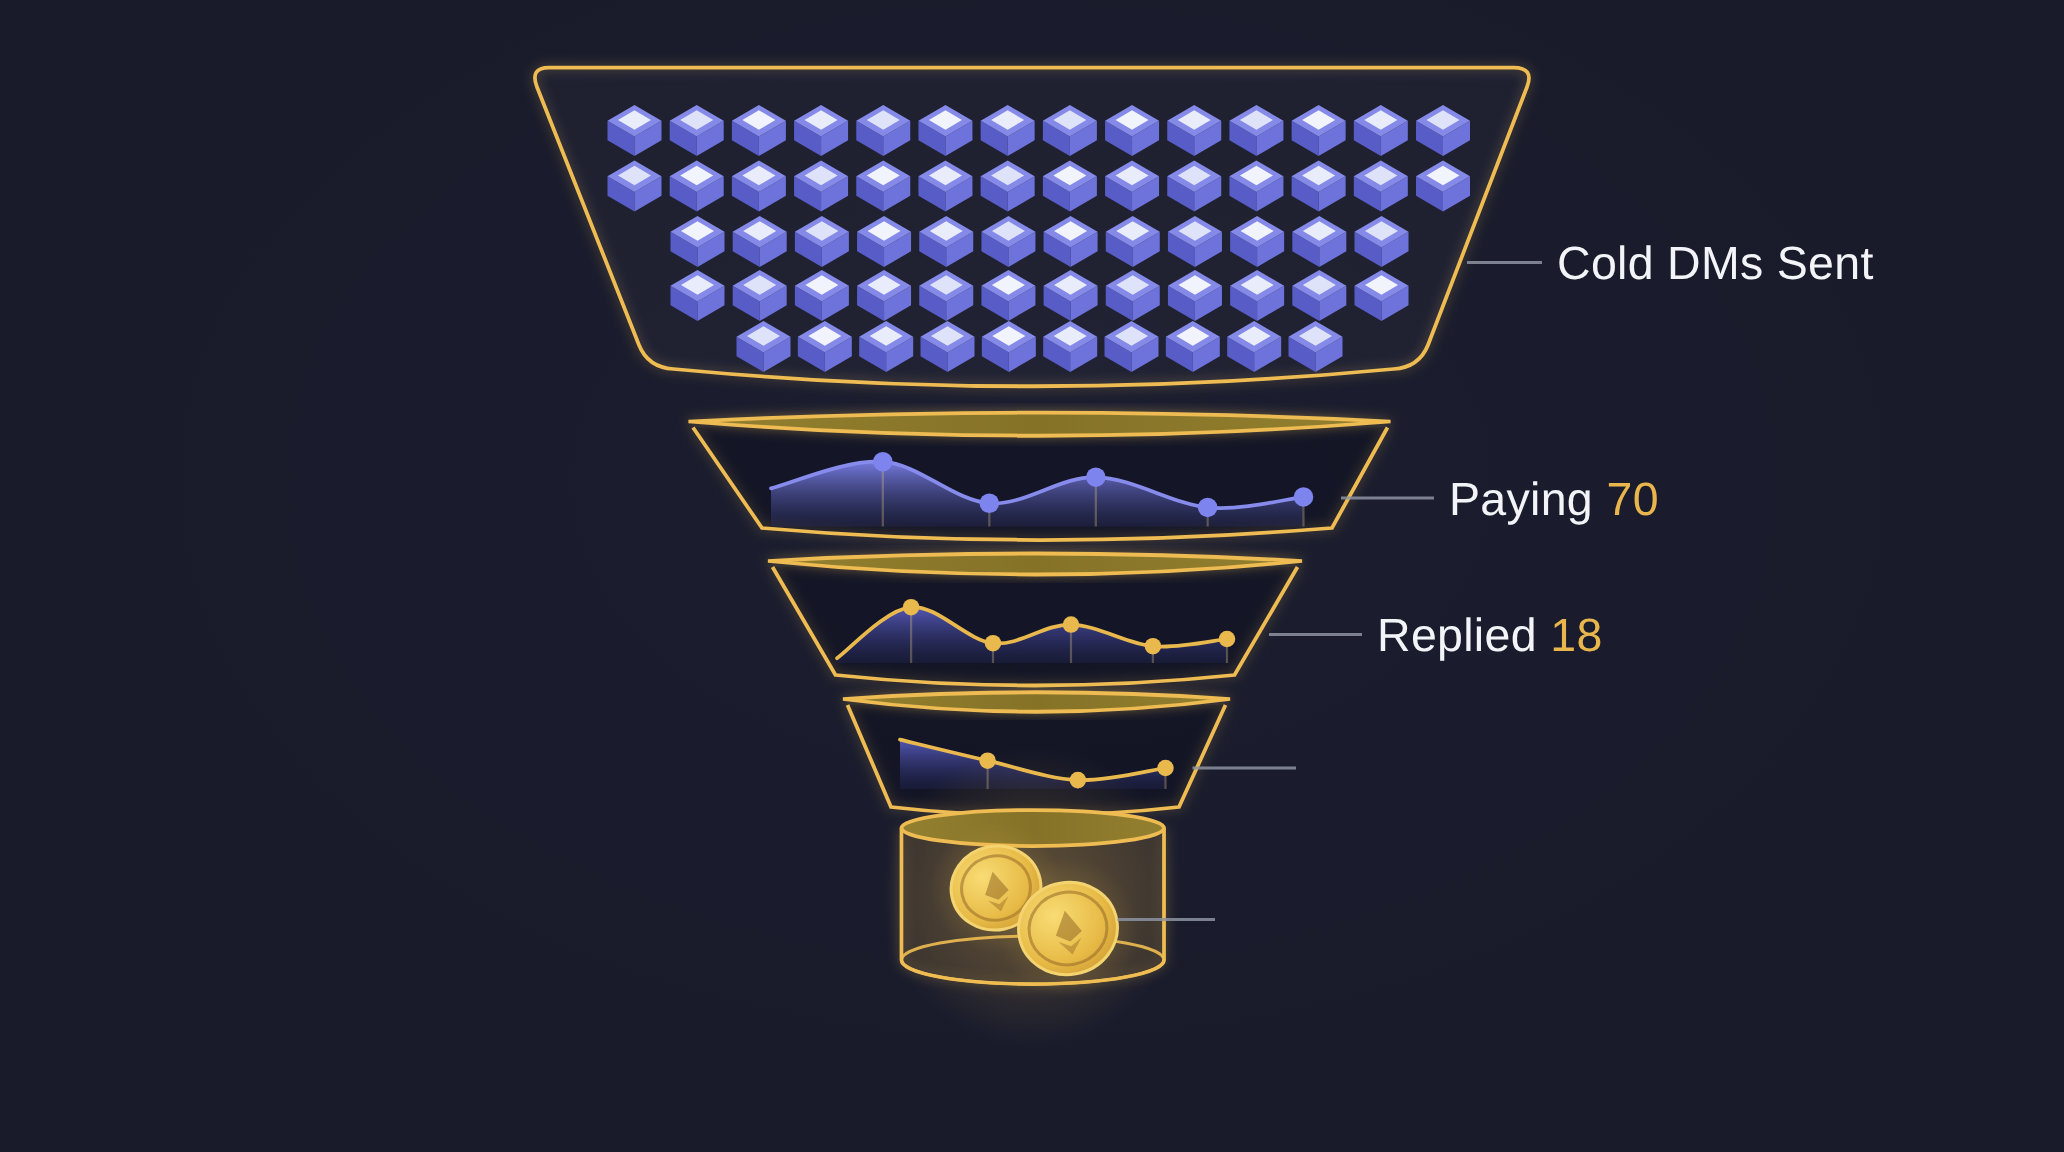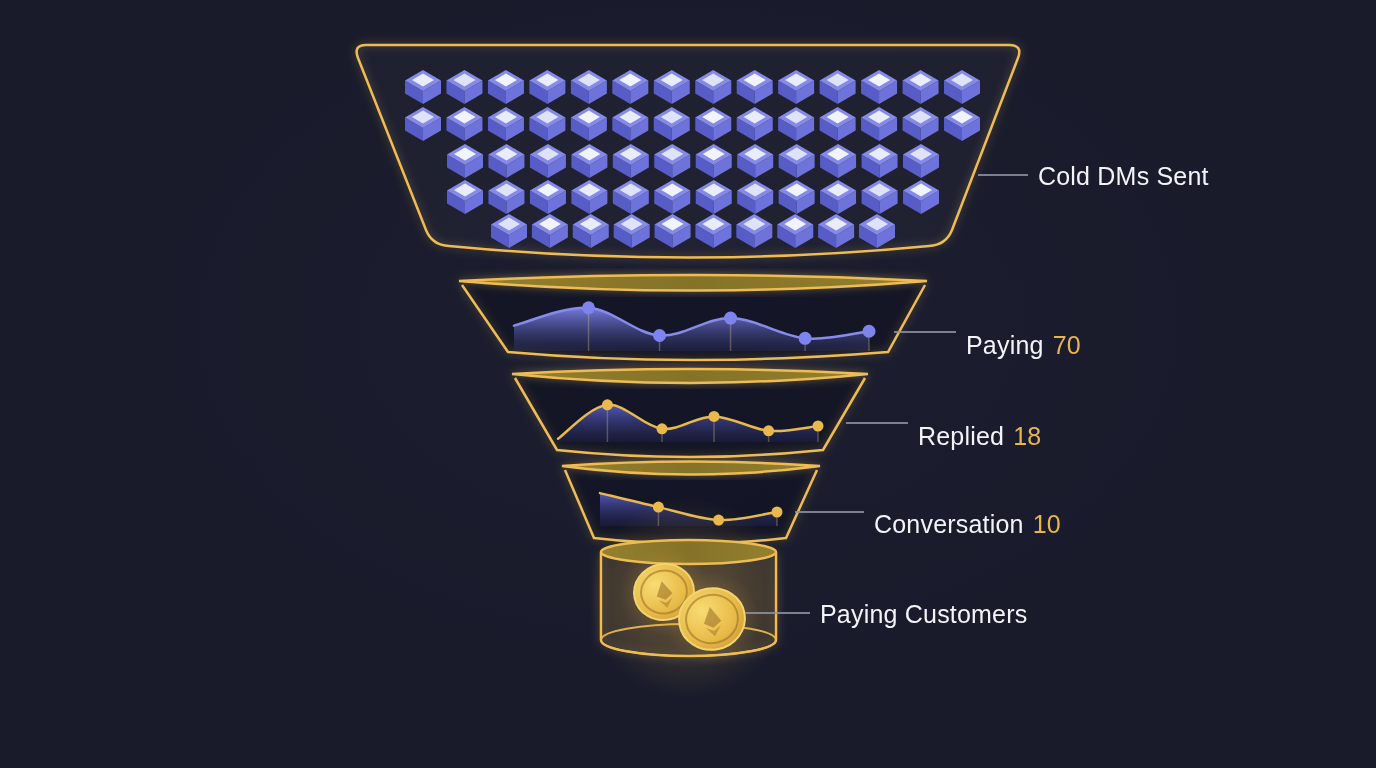--- a/index.html
+++ b/index.html
@@ -7,25 +7,25 @@
     width:1376px;height:768px;overflow:hidden;
     background:#191b2b;
     font-family:"Liberation Sans", sans-serif;
   }
   .stage{
     position:relative;width:1376px;height:768px;
     background:radial-gradient(ellipse at 50% 42%, #1c1e30 0%, #191b2b 65%);
   }
   svg.layer{position:absolute;left:0;top:0;}
   .callout{
-    position:absolute;display:flex;gap:9px;align-items:flex-end;
-    font-size:25px;line-height:30px;color:#f2f4f8;letter-spacing:0.2px;
+    position:absolute;display:flex;gap:9px;align-items:flex-start;
+    font-size:31px;line-height:30px;color:#f2f4f8;letter-spacing:0.2px;
     white-space:nowrap;
   }
-  .callout .value{color:#e8b64d;margin-top:12px;}
+  .callout .value{color:#e8b64d;}
   .callout .value:empty{display:none;}
   .callout-cold-dms{left:1038px;top:161px;}
   .callout-opened{left:966px;top:318px;}
   .callout-replied{left:918px;top:409px;}
   .callout-conversation{left:874px;top:497px;}
   .callout-paying{left:820px;top:599px;}
   .summary-title{
     position:absolute;left:0;right:0;top:689px;text-align:center;
     font-size:40px;font-weight:700;color:#f5f6f9;letter-spacing:0.3px;
   }
@@ -525,22 +525,14 @@
 
   </div>
   <div class="callout callout-opened">
     <span class="name">Paying</span>
     <span class="value">70</span>
   </div>
   <div class="callout callout-replied">
     <span class="name">Replied</span>
     <span class="value">18</span>
   </div>
-  <div class="callout callout-conversation">
-    <span class="name">Conversation</span>
-    <span class="value">10</span>
-  </div>
-  <div class="callout callout-paying">
-    <span class="name">Paying Customers</span>
-
-  </div>
 
 </div>
 
 </body></html>

